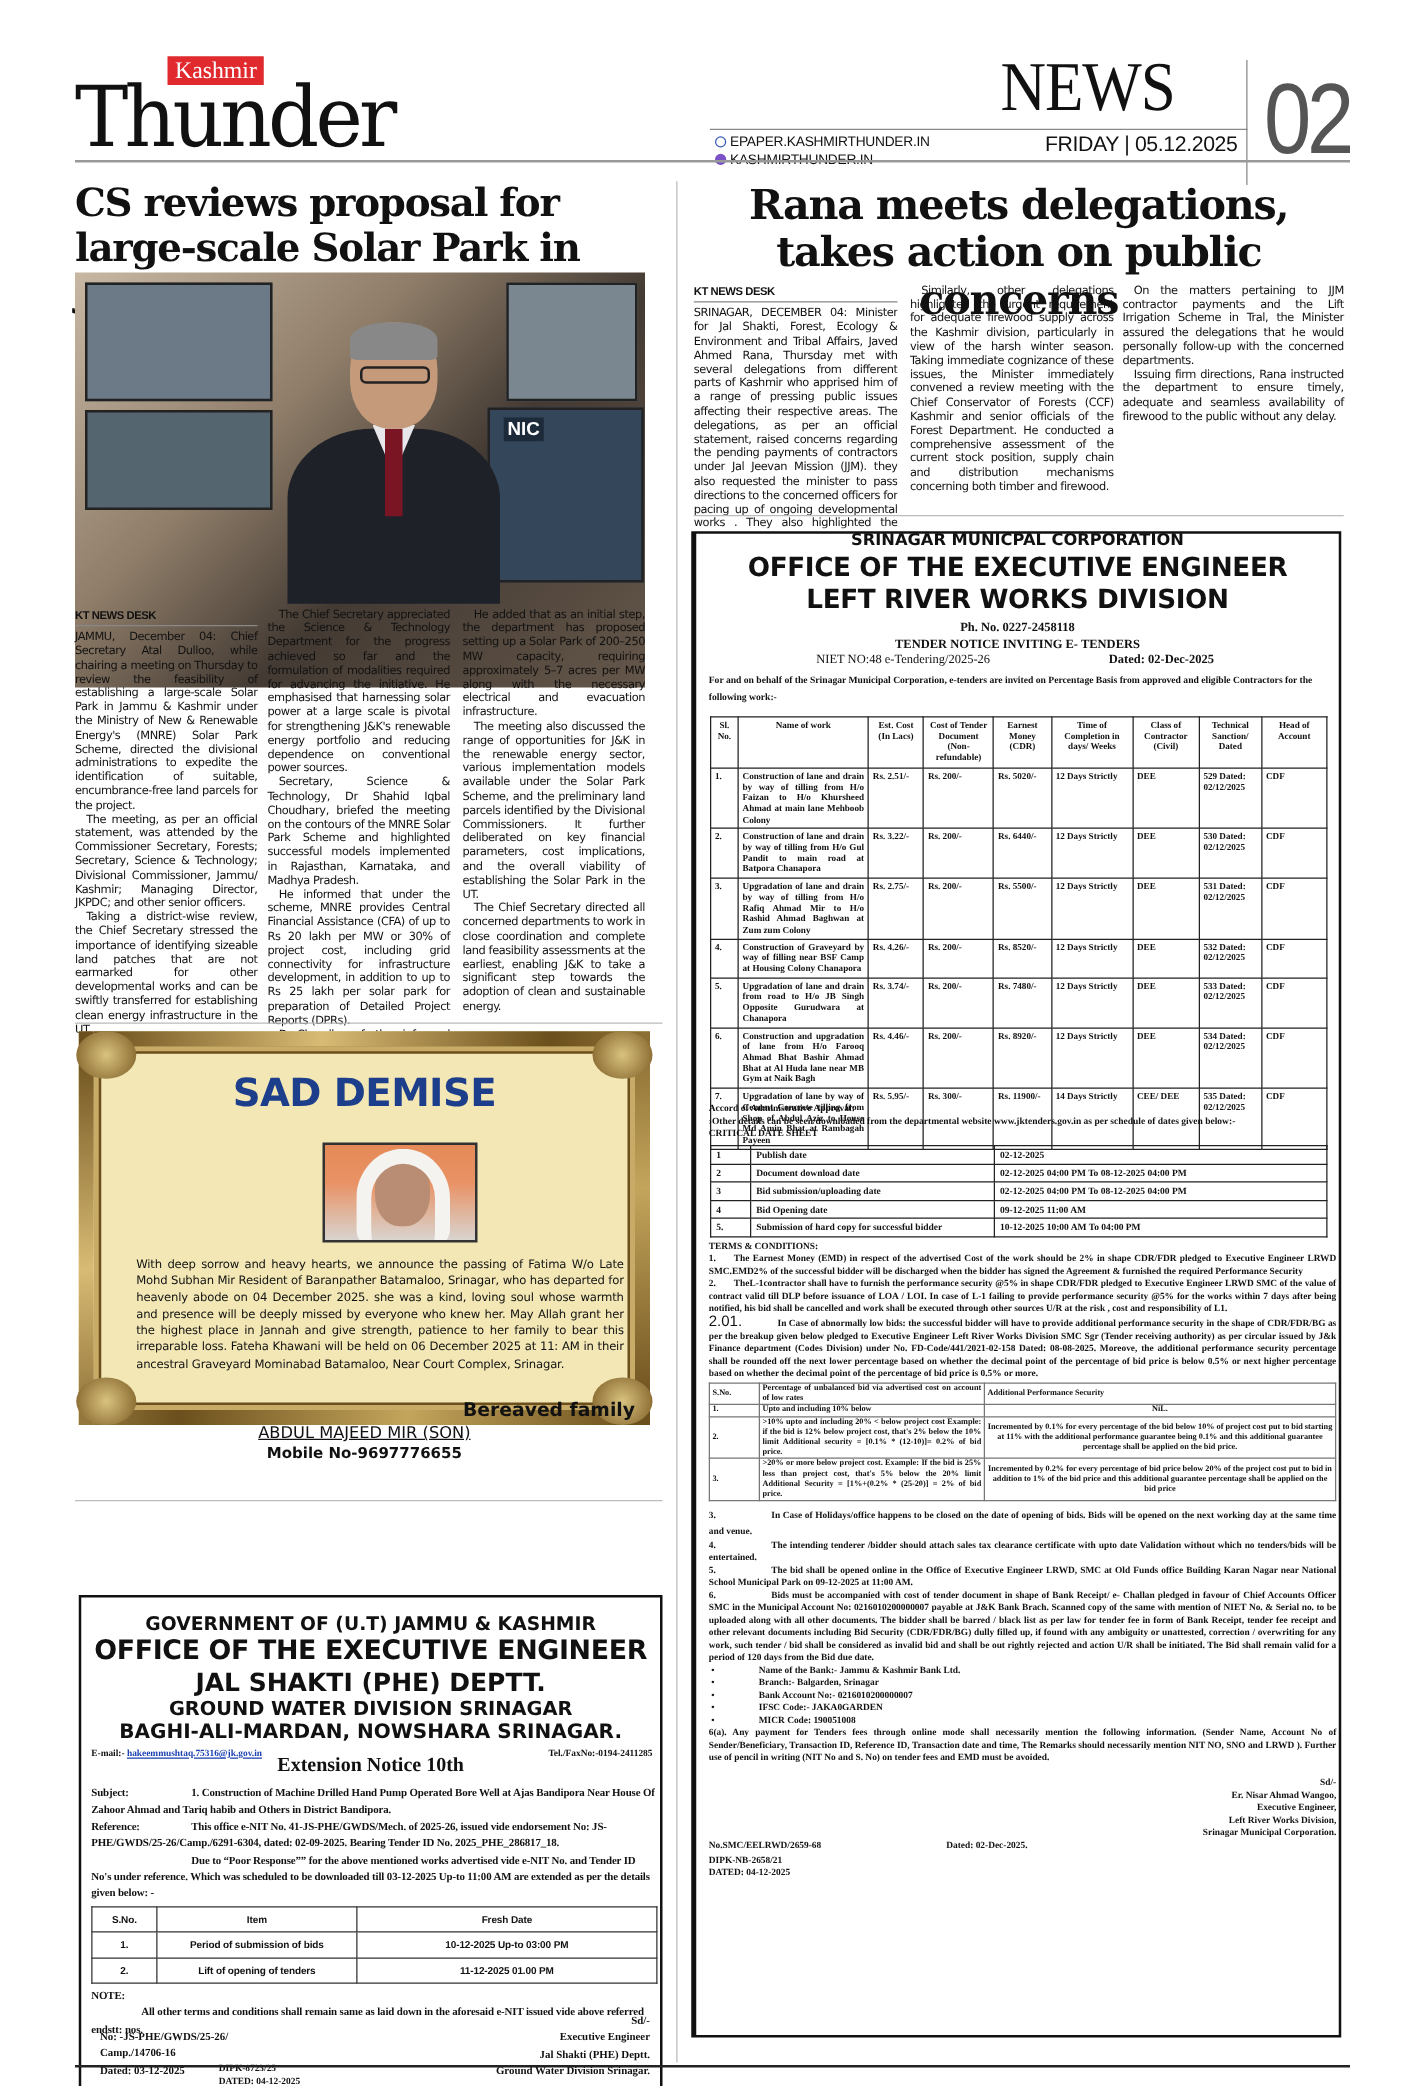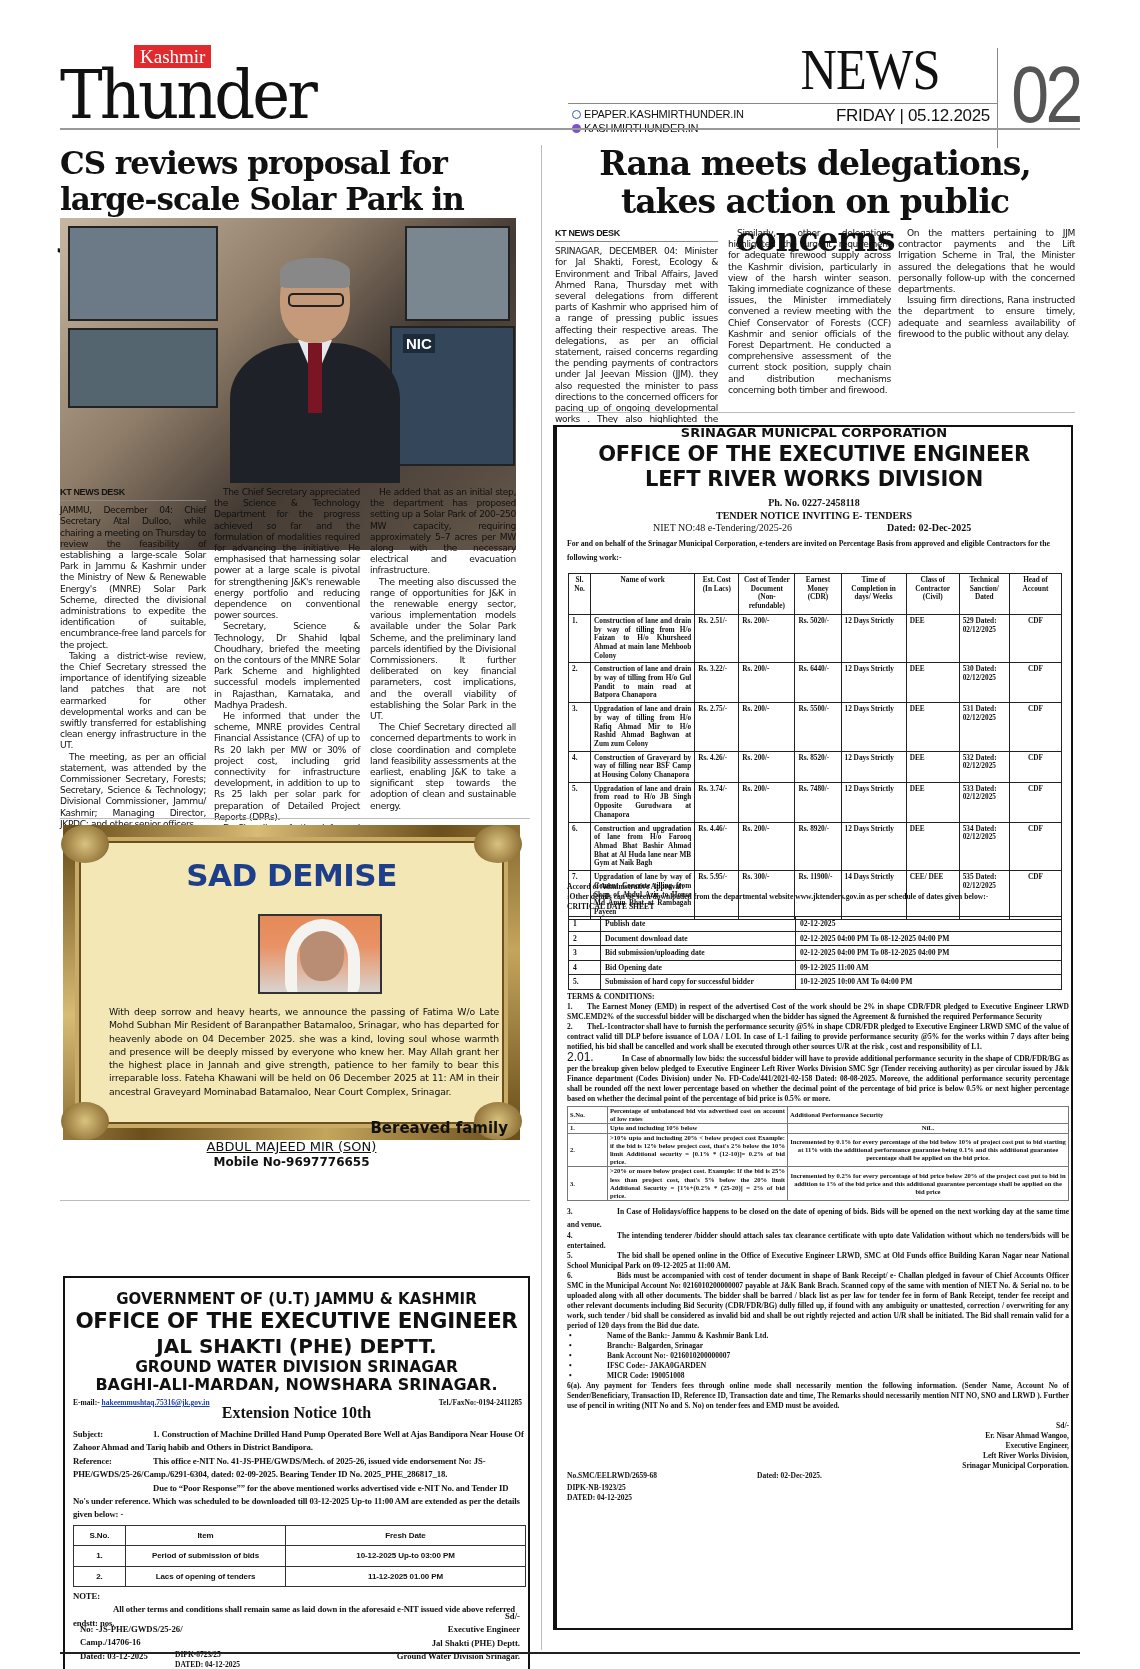--- a/index.html
+++ b/index.html
@@ -74,21 +74,21 @@
 .smc .s1{position:absolute;top:-2px;width:100%;text-align:center;font-family:"DejaVu Sans",sans-serif;font-weight:bold;font-size:13px}
 .smc .s2{position:absolute;top:15px;width:100%;text-align:center;font-family:"DejaVu Sans",sans-serif;font-weight:bold;font-size:21px;line-height:25px;letter-spacing:-0.3px}
 .smc .s3{position:absolute;top:69px;width:100%;text-align:center;font-weight:bold;font-size:10px;line-height:13px}
 .smc .niet{position:absolute;top:95px;left:96px;font-weight:normal;font-size:10px}
 .smc .dated{position:absolute;top:95px;left:330px;font-weight:bold;font-size:10px}
 .smc .intro{position:absolute;top:110px;left:10px;width:502px;font-weight:bold;font-size:7.7px;line-height:14px}
 .smc table.works{position:absolute;top:146px;left:11px;width:494px;border-collapse:collapse;font-weight:bold;font-size:7.3px;line-height:8.7px}
 .works td,.works th{border:1px solid #222;padding:2px 3px;vertical-align:top;text-align:left;font-weight:bold}
 .works th{text-align:center;padding:2px 2px 3px}
 .works td.nm{text-align:justify}
-.works td.ctr{text-align:center}
+.works td.ctr{text-align:left}
 .smc .sub{position:absolute;left:10px;width:502px;font-weight:bold;font-size:7.6px;line-height:10px}
 .smc table.dates{position:absolute;top:489px;left:11px;width:494px;border-collapse:collapse;font-weight:bold;font-size:7.6px}
 .dates td{border:1px solid #222;padding:2px 4px;height:14.5px}
 .smc .terms{position:absolute;left:10px;top:565px;width:502px;font-weight:bold;font-size:7.5px;line-height:10px;text-align:justify}
 .terms .num{display:inline-block;width:20px}
 .terms .big{font-family:"Liberation Sans",sans-serif;font-size:12px;font-weight:normal}
 .smc table.aps{width:100%;border-collapse:collapse;font-size:6.6px;line-height:8.2px;margin:2px 0 4px}
 .aps td{border:1px solid #777;padding:0 2px;vertical-align:middle}
 .aps td.c{text-align:center}
 .bul{padding-left:0}
@@ -128,22 +128,22 @@
       <div class="ph-tie"></div>
     <div class="ph-head"></div>
       <div class="ph-hair"></div>
       <div class="ph-glass"></div>
   </div>
 </div>
 
 <div class="abs art c1">
   <div class="byline">KT NEWS DESK</div>
   <p class="first" style="margin-top:4px">JAMMU, December 04: Chief Secretary Atal Dulloo, while chairing a meeting on Thursday to review the feasibility of establishing a large-scale Solar Park in Jammu &amp; Kashmir under the Ministry of New &amp; Renewable Energy's (MNRE) Solar Park Scheme, directed the divisional administrations to expedite the identification of suitable, encumbrance-free land parcels for the project.</p>
+  <p>The meeting, as per an official statement, was attended by the Commissioner Secretary, Forests; Secretary, Science &amp; Technology; Divisional Commissioner, Jammu/ Kashmir; Managing Director, JKPDC; and other senior officers.</p>
   <p>Taking a district-wise review, the Chief Secretary stressed the importance of identifying sizeable land patches that are not earmarked for other developmental works and can be swiftly transferred for establishing clean energy infrastructure in the UT.</p>
-  <p>The meeting, as per an official statement, was attended by the Commissioner Secretary, Forests; Secretary, Science &amp; Technology; Divisional Commissioner, Jammu/ Kashmir; Managing Director, JKPDC; and other senior officers.</p>
 </div>
 <div class="abs art c2">
   <p>The Chief Secretary appreciated the Science &amp; Technology Department for the progress achieved so far and the formulation of modalities required for advancing the initiative. He emphasised that harnessing solar power at a large scale is pivotal for strengthening J&amp;K's renewable energy portfolio and reducing dependence on conventional power sources.</p>
   <p>Secretary, Science &amp; Technology, Dr Shahid Iqbal Choudhary, briefed the meeting on the contours of the MNRE Solar Park Scheme and highlighted successful models implemented in Rajasthan, Karnataka, and Madhya Pradesh.</p>
   <p>He informed that under the scheme, MNRE provides Central Financial Assistance (CFA) of up to Rs 20 lakh per MW or 30% of project cost, including grid connectivity for infrastructure development, in addition to up to Rs 25 lakh per solar park for preparation of Detailed Project Reports (DPRs).</p>
   <p>Dr Choudhary further informed that J&amp;K has an assessed solar energy potential of around 20–22 GW, of which 72 MW has already been harnessed through solar rooftop installations on government buildings.</p>
 </div>
 <div class="abs art c3">
   <p>He added that as an initial step, the department has proposed setting up a Solar Park of 200–250 MW capacity, requiring approximately 5–7 acres per MW along with the necessary electrical and evacuation infrastructure.</p>
   <p>The meeting also discussed the range of opportunities for J&amp;K in the renewable energy sector, various implementation models available under the Solar Park Scheme, and the preliminary land parcels identified by the Divisional Commissioners. It further deliberated on key financial parameters, cost implications, and the overall viability of establishing the Solar Park in the UT.</p>
@@ -202,21 +202,21 @@
             <th style="width:160px">Item</th>
             <th>Fresh Date</th>
           </tr>
       <tr>
             <td>1.</td>
             <td>Period of submission of bids</td>
             <td>10-12-2025 Up-to  03:00 PM</td>
           </tr>
       <tr>
             <td>2.</td>
-            <td>Lacs of opening of tenders</td>
+            <td>Lift of opening of tenders</td>
             <td>11-12-2025   01.00 PM</td>
           </tr>
     </tbody>
       </table>
     <div>NOTE:</div>
     <div style="text-indent:40px">All other terms and conditions shall remain same as laid down in the aforesaid e-NIT issued vide above referred endstt: nos.</div>
   </div>
   <div style="position:absolute;left:15px;top:345px;font-size:8.7px;font-weight:bold;line-height:13.4px">
     <div>No: -JS-PHE/GWDS/25-26/</div>
     <div>Camp./14706-16</div>
@@ -424,19 +424,19 @@
       <div>Er. Nisar Ahmad Wangoo,</div>
       <div>Executive Engineer,</div>
       <div>Left River Works Division,</div>
       <div>Srinagar Municipal Corporation.</div>
     </div>
     <div style="position:relative;height:12px">
       <span>No.SMC/EELRWD/2659-68</span>
       <span style="position:absolute;left:190px">Dated: 02-Dec-2025.</span>
     </div>
     <div>
-      <div>DIPK-NB-1923/25</div>
+      <div>DIPK-NB-2658/21</div>
       <div>DATED: 04-12-2025</div>
     </div>
   </div>
 </div>
 
 <div class="abs bottom-rule"></div>
 
 </body></html>

